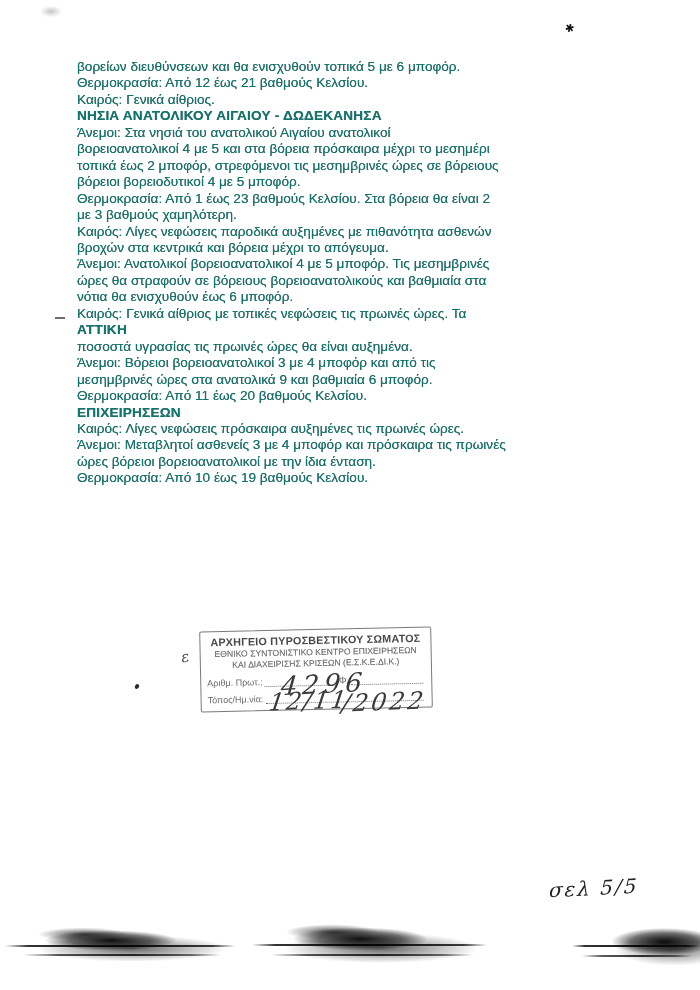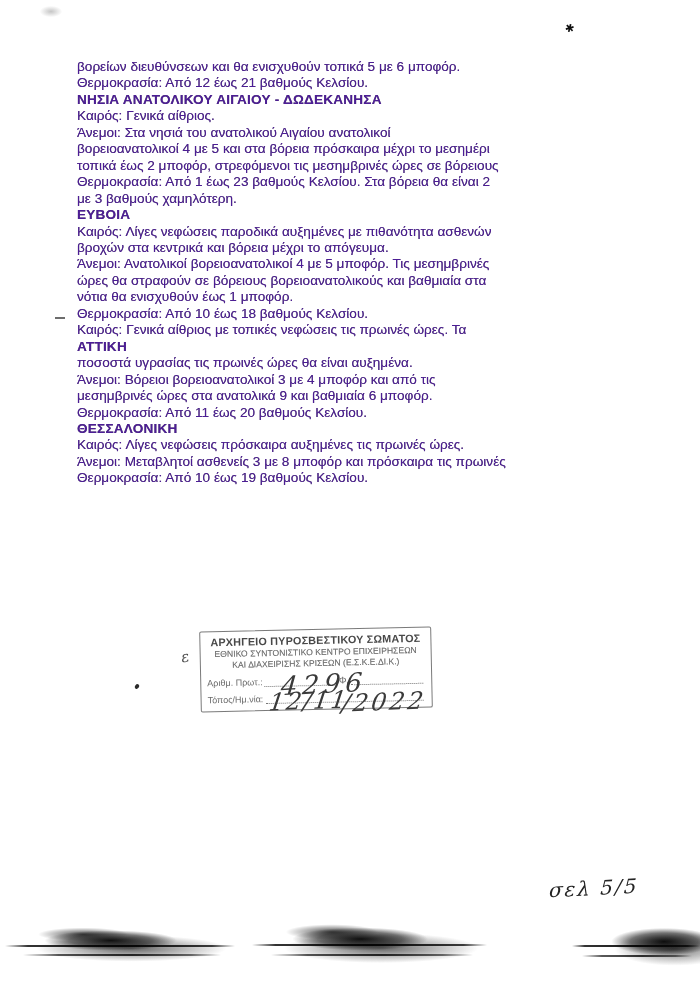--- a/index.html
+++ b/index.html
@@ -7,21 +7,21 @@
     position:relative;
     width:700px;height:990px;
     background:#ffffff;
     overflow:hidden;
     font-family:"Liberation Sans",sans-serif;
   }
   
   .text-block{
     position:absolute;left:77px;top:59px;width:470px;
     font-size:13.6px;line-height:16.45px;
-    color:#4c1d95;
+    color:#0f766e;
     text-shadow:0 0 .4px rgba(0,0,0,.55);
   }
   .line{white-space:nowrap;}
   .line.heading{font-weight:bold;letter-spacing:.2px;}
   
   .stamp{
     position:absolute;left:200px;top:629px;width:218px;
     padding:4px 6px 6px 6px;
     border:1.7px solid rgba(75,75,75,.78);
     border-radius:2px;
@@ -99,43 +99,43 @@
   }
 </style>
 </head>
 <body>
 
 <div class="page">
 
   <div class="text-block">
       <div class="line body">βορείων διευθύνσεων και θα ενισχυθούν τοπικά 5 με 6 μποφόρ.</div>
       <div class="line body">Θερμοκρασία: Από 12 έως 21 βαθμούς Κελσίου.</div>
+      <div class="line body">Καιρός: Γενικά αίθριος.</div>
       <div class="line heading">ΝΗΣΙΑ ΑΝΑΤΟΛΙΚΟΥ ΑΙΓΑΙΟΥ - ΔΩΔΕΚΑΝΗΣΑ</div>
-      <div class="line body">Καιρός: Γενικά αίθριος.</div>
       <div class="line body">Άνεμοι: Στα νησιά του ανατολικού Αιγαίου ανατολικοί</div>
       <div class="line body">βορειοανατολικοί 4 με 5 και στα βόρεια πρόσκαιρα μέχρι το μεσημέρι</div>
       <div class="line body">τοπικά έως 2 μποφόρ, στρεφόμενοι τις μεσημβρινές ώρες σε βόρειους</div>
+      <div class="line body">βόρειοι βορειοδυτικοί 4 με 5 μποφόρ.</div>
       <div class="line body">Θερμοκρασία: Από 1 έως 23 βαθμούς Κελσίου. Στα βόρεια θα είναι 2</div>
       <div class="line body">με 3 βαθμούς χαμηλότερη.</div>
-      <div class="line heading">ΕΥΒΟΙΑ</div>
       <div class="line body">Καιρός: Λίγες νεφώσεις παροδικά αυξημένες με πιθανότητα ασθενών</div>
       <div class="line body">βροχών στα κεντρικά και βόρεια μέχρι το απόγευμα.</div>
       <div class="line body">Άνεμοι: Ανατολικοί βορειοανατολικοί 4 με 5 μποφόρ. Τις μεσημβρινές</div>
       <div class="line body">ώρες θα στραφούν σε βόρειους βορειοανατολικούς και βαθμιαία στα</div>
-      <div class="line body">νότια θα ενισχυθούν έως 1 μποφόρ.</div>
-      <div class="line body">Θερμοκρασία: Από 10 έως 18 βαθμούς Κελσίου.</div>
+      <div class="line body">νότια θα ενισχυθούν έως 6 μποφόρ.</div>
       <div class="line body">Καιρός: Γενικά αίθριος με τοπικές νεφώσεις τις πρωινές ώρες. Τα</div>
       <div class="line heading">ΑΤΤΙΚΗ</div>
       <div class="line body">ποσοστά υγρασίας τις πρωινές ώρες θα είναι αυξημένα.</div>
       <div class="line body">Άνεμοι: Βόρειοι βορειοανατολικοί 3 με 4 μποφόρ και από τις</div>
       <div class="line body">μεσημβρινές ώρες στα ανατολικά 9 και βαθμιαία 6 μποφόρ.</div>
       <div class="line body">Θερμοκρασία: Από 11 έως 20 βαθμούς Κελσίου.</div>
-      <div class="line heading">ΘΕΣΣΑΛΟΝΙΚΗ</div>
+      <div class="line heading">ΕΠΙΧΕΙΡΗΣΕΩΝ</div>
       <div class="line body">Καιρός: Λίγες νεφώσεις πρόσκαιρα αυξημένες τις πρωινές ώρες.</div>
-      <div class="line body">Άνεμοι: Μεταβλητοί ασθενείς 3 με 8 μποφόρ και πρόσκαιρα τις πρωινές</div>
+      <div class="line body">Άνεμοι: Μεταβλητοί ασθενείς 3 με 4 μποφόρ και πρόσκαιρα τις πρωινές</div>
+      <div class="line body">ώρες βόρειοι βορειοανατολικοί με την ίδια ένταση.</div>
       <div class="line body">Θερμοκρασία: Από 10 έως 19 βαθμούς Κελσίου.</div>
     </div>
 
   <div class="stamp">
     <div class="stamp-title">ΑΡΧΗΓΕΙΟ ΠΥΡΟΣΒΕΣΤΙΚΟΥ ΣΩΜΑΤΟΣ</div>
     <div class="stamp-sub">ΕΘΝΙΚΟ ΣΥΝΤΟΝΙΣΤΙΚΟ ΚΕΝΤΡΟ ΕΠΙΧΕΙΡΗΣΕΩΝ</div>
     <div class="stamp-sub">ΚΑΙ ΔΙΑΧΕΙΡΙΣΗΣ ΚΡΙΣΕΩΝ (Ε.Σ.Κ.Ε.ΔΙ.Κ.)</div>
     <div class="stamp-row">
       <span>Αριθμ. Πρωτ.:</span>
       <span class="dots"></span>

